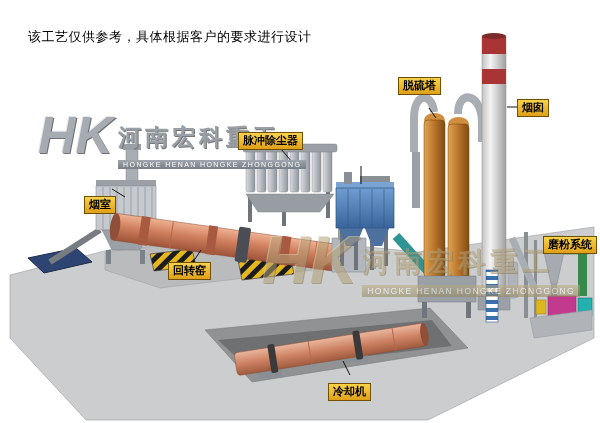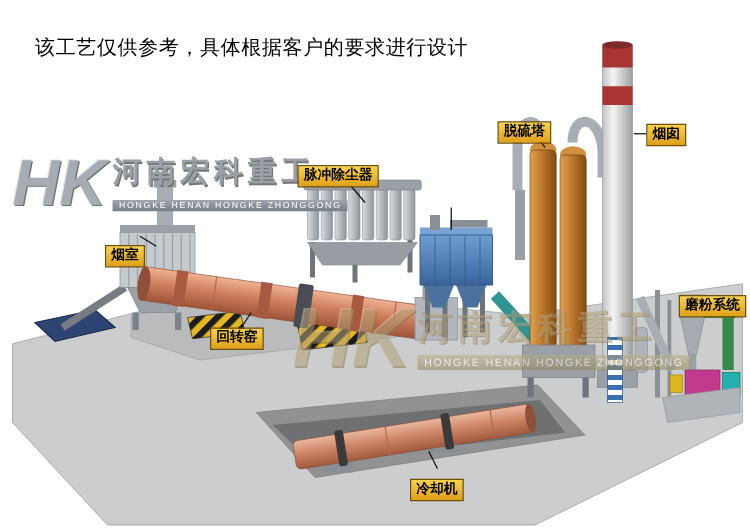--- a/index.html
+++ b/index.html
@@ -1,26 +1,26 @@
 <!DOCTYPE html>
 <html><head>
 <meta charset="utf-8">
 <style>
   * { margin:0; padding:0; box-sizing:border-box; }
   html,body { background:#ffffff; }
   body { font-family:"Liberation Sans","DejaVu Sans",sans-serif; }
   .stage { position:relative; width:600px; height:423px; background:#fff; overflow:hidden; }
   .stage > svg { position:absolute; left:0; top:0; }
-  .disclaimer { position:absolute; left:28px; top:28px; font-size:16px; color:#000; letter-spacing:.5px; white-space:nowrap; }
+  .disclaimer { position:absolute; left:28px; top:28px; font-size:13px; color:#000; letter-spacing:.5px; white-space:nowrap; }
   .tag {
     position:absolute; background:linear-gradient(#f9d34a,#dfa019);
     border:1px solid #6f4f00; color:#000; font-size:11px; font-weight:bold;
     line-height:1; padding:2px 4px 3px; white-space:nowrap; z-index:5;
   }
-  .logo { position:absolute; display:flex; align-items:flex-end; gap:5px; z-index:4; pointer-events:none; }
+  .logo { position:absolute; display:flex; align-items:flex-start; gap:5px; z-index:4; pointer-events:none;margin-left:28px; }
   .logo-hk { font-style:italic; font-weight:bold; color:#a7acb3;
     text-shadow:1px 1px 0 #6d7278, -1px -1px 0 #e6e8ea; }
   .logo-cn { display:block; font-weight:bold; color:#9aa0a7; letter-spacing:4px; text-shadow:1px 1px 0 #777; white-space:nowrap; }
   .logo-en { display:inline-block; background:linear-gradient(#a0a6ad,#787e85); color:#fff;
     font-size:7px; letter-spacing:1.4px; padding:1px 5px; margin-top:2px; white-space:nowrap; }
   .logo-left { left:10px; top:112px; }
   .logo-left .logo-hk { font-size:52px; line-height:.9; }
   .logo-left .logo-cn { font-size:23px; margin-top:10px; }
   .logo-center { left:234px; top:232px; opacity:.55; }
   .logo-center .logo-hk { font-size:66px; line-height:.85; color:#b3a078; text-shadow:1px 1px 0 #8a7a52,-1px -1px 0 #d9cfae; }
@@ -242,19 +242,19 @@
   <div class="logo logo-center">
     <span class="logo-hk">HK</span>
     <div>
       <span class="logo-cn">河南宏科重工</span>
       <span class="logo-en">HONGKE HENAN HONGKE ZHONGGONG</span>
     </div>
   </div>
 
   <div class="tag" style="left:84px;top:196px">烟室</div>
   <div class="tag" style="left:238px;top:132px">脉冲除尘器</div>
-  <div class="tag" style="left:398px;top:97px">脱硫塔</div>
+  <div class="tag" style="left:398px;top:77px">脱硫塔</div>
   <div class="tag" style="left:517px;top:99px">烟囱</div>
   <div class="tag" style="left:543px;top:236px">磨粉系统</div>
   <div class="tag" style="left:168px;top:262px">回转窑</div>
   <div class="tag" style="left:328px;top:383px">冷却机</div>
 
 </div>
 
 </body></html>

